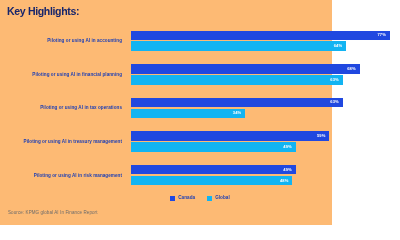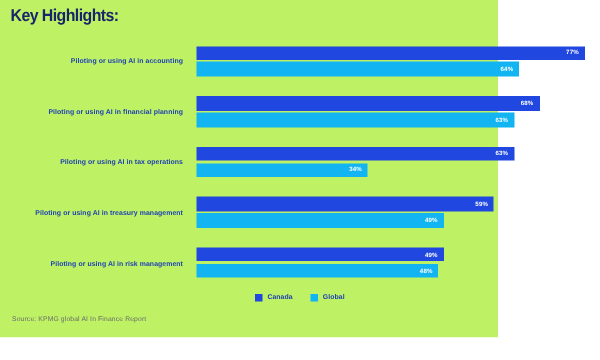--- a/index.html
+++ b/index.html
@@ -11,21 +11,21 @@
     width: 400px;
     height: 225px;
     font-family: "Liberation Sans", sans-serif;
     overflow: hidden;
     position: relative;
   }
   .slide {
     position: relative;
     width: 332px;
     height: 225px;
-    background: #bef264;
+    background: #fdba74;
     box-sizing: border-box;
     padding-left: 40px;
   }
   .title {
     position: absolute;
     left: 7px;
     top: 5px;
     font-size: 11.5px;
     font-weight: bold;
     color: #17256b;

